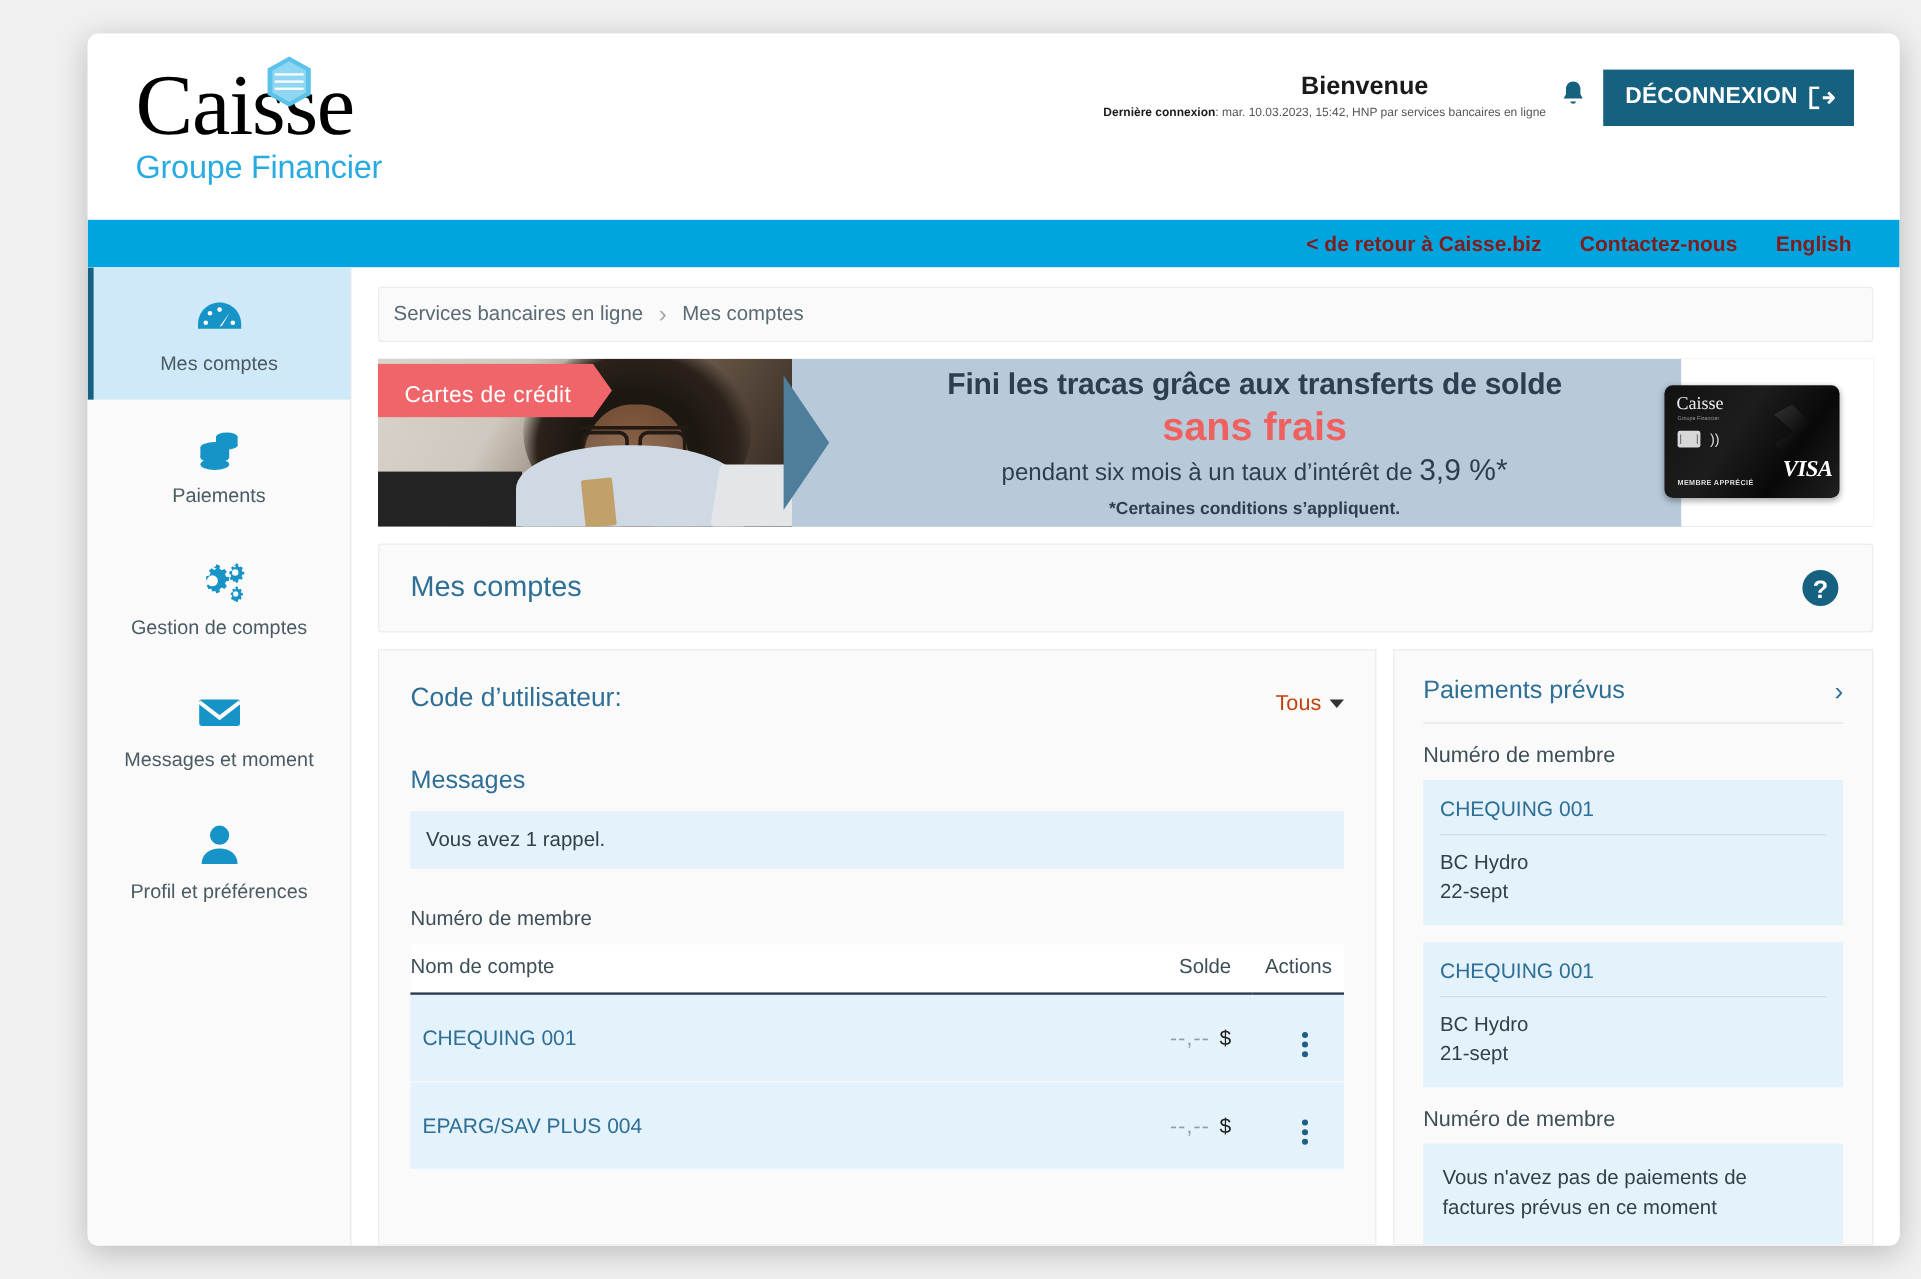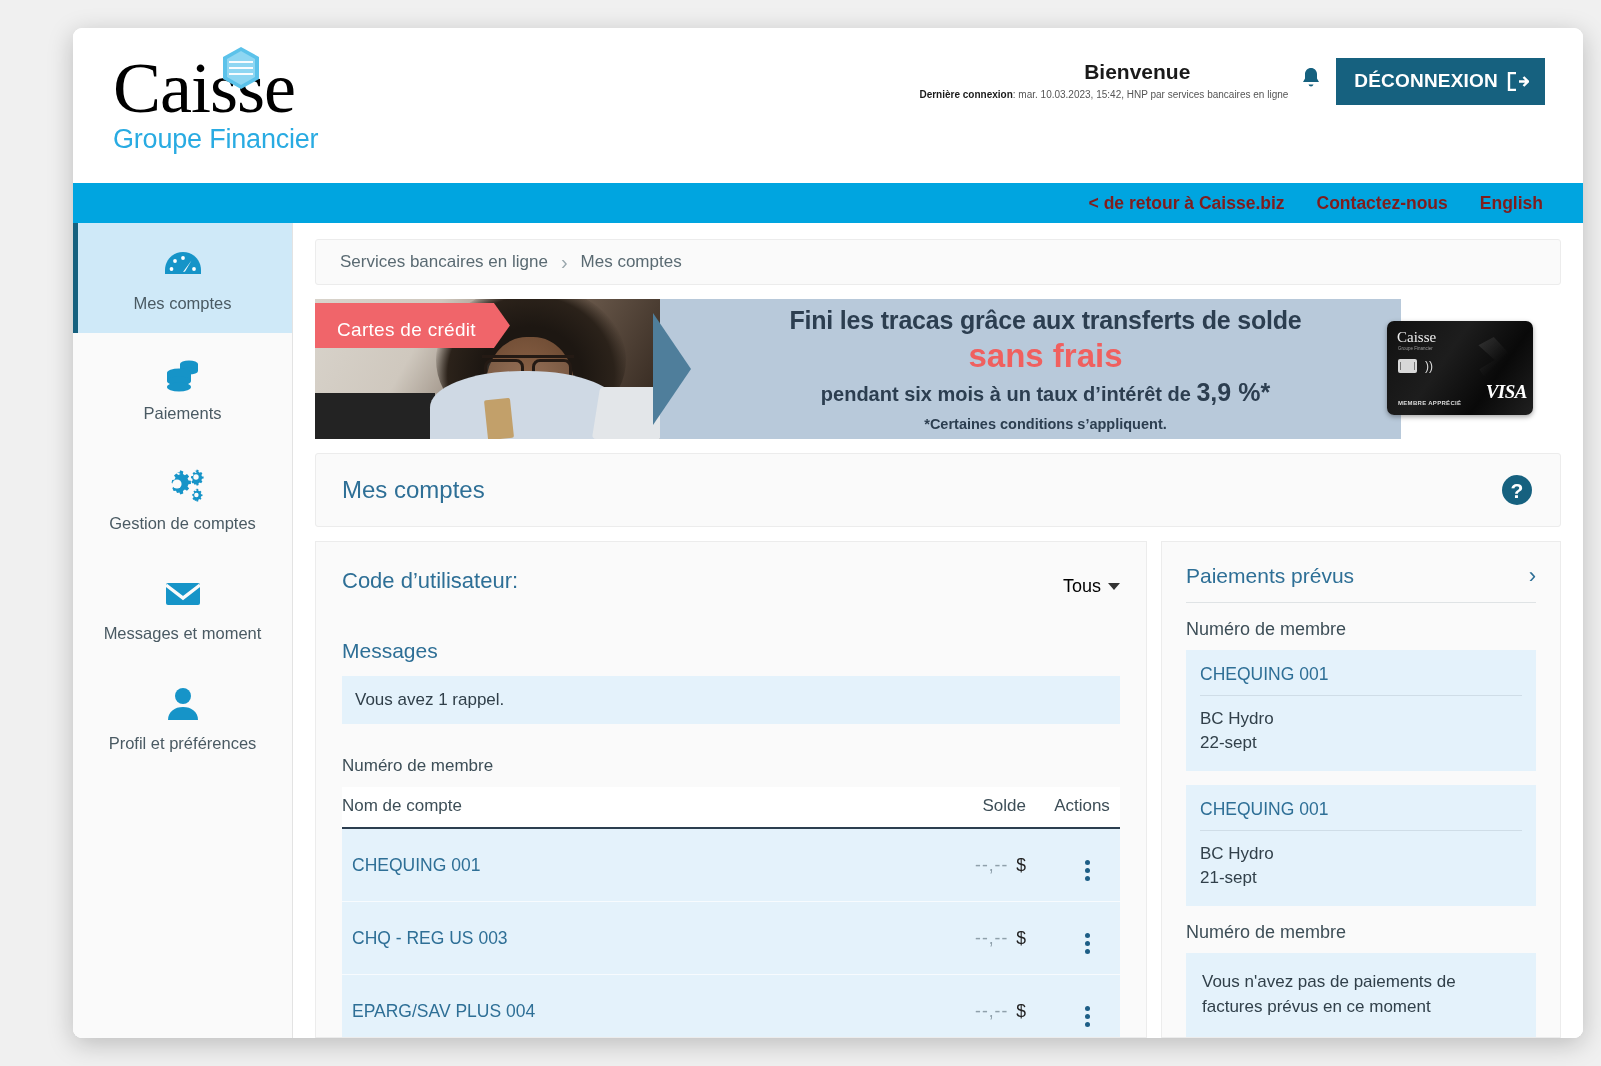--- a/index.html
+++ b/index.html
@@ -100,21 +100,21 @@
     display: flex; flex-direction: column; gap: 14px;
     overflow: hidden;
   }
   .card {
     background: #fafafa;
     border: 1px solid #ececec;
     border-radius: 3px;
   }
   .breadcrumb {
     height: 46px; display: flex; align-items: center;
-    padding-left: 24px; gap: 13px;
+    padding-left: 12px; gap: 13px;
     font-size: 17px; color: #5a6a72;
   }
   .crumb-sep { color: #9aa7ad; font-size: 20px; }
 
   
   .banner {
     height: 140px; width: 100%;
     background: #b8c9da;
     display: flex; position: relative; overflow: hidden;
   }
@@ -172,21 +172,21 @@
     border-bottom: 56px solid transparent;
     border-left: 38px solid #4f7e9b;
   }
   .banner-text {
     flex: 1; display: flex; flex-direction: column;
     align-items: center; justify-content: center;
     text-align: center; color: #2c3e50; padding-left: 30px;
   }
   .bt1 { font-size: 25px; font-weight: bold; letter-spacing: -0.2px; }
   .bt2 { font-size: 33px; font-weight: bold; color: #F0605F; margin: 2px 0 3px; }
-  .bt3 { font-size: 20px; font-weight: bold; }
+  .bt3 { font-size: 20px; font-weight: normal; }
   .bt3 .rate { font-size: 25px; }
   .bt4 { font-size: 14.5px; font-weight: bold; margin-top: 9px; }
   .banner-cta {
     flex: 0 0 230px; display: flex; align-items: center; justify-content: center;
   }
   .cta-btn {
     background: #F0605F; color: #fff; border: none; border-radius: 7px;
     font-size: 23px; line-height: 29px; padding: 14px 22px;
     text-align: center; cursor: pointer;
   }
@@ -228,21 +228,21 @@
 
   
   .content-split { display: flex; gap: 14px; flex: 1; min-height: 0; }
   .col-left {
     flex: 1; background: #fafafa; border: 1px solid #ececec;
     padding: 26px 26px 0 26px; position: relative; overflow: hidden;
   }
   .row-top { display: flex; justify-content: space-between; align-items: flex-start; }
   .user-code { font-size: 22px; color: #2e6f96; }
   .filter-sel {
-    font-size: 18px; color: #000000; cursor: pointer;
+    font-size: 18px; color: #c2410c; cursor: pointer;
     display: flex; align-items: center; gap: 7px; margin-top: 8px;
   }
   .caret-dn { width:0;height:0;border-left:6px solid transparent;
     border-right:6px solid transparent;border-top:7px solid #333; }
   .sub-title { font-size: 21px; color: #2e6f96; margin-top: 42px; }
   .msg-box {
     background: #e4f2fb; margin-top: 13px; padding: 14px 13px;
     font-size: 17px; color: #31404a;
   }
   .member-label { font-size: 17px; color: #3d4e57; margin-top: 32px; }
@@ -480,29 +480,20 @@
               <tr>
                 <td class="acct-name">CHEQUING 001</td>
                 <td class="acct-bal"><span class="bal-dash">--,--</span><span>$</span></td>
                 <td class="acct-act"><span class="kebab">
                       <i></i>
                       <i></i>
                       <i></i>
                     </span></td>
               </tr>
               <tr>
-                <td class="acct-name">CHQ - REG US 003</td>
-                <td class="acct-bal"><span class="bal-dash">--,--</span><span>$</span></td>
-                <td class="acct-act"><span class="kebab">
-                      <i></i>
-                      <i></i>
-                      <i></i>
-                    </span></td>
-              </tr>
-              <tr>
                 <td class="acct-name">EPARG/SAV PLUS 004</td>
                 <td class="acct-bal"><span class="bal-dash">--,--</span><span>$</span></td>
                 <td class="acct-act"><span class="kebab">
                       <i></i>
                       <i></i>
                       <i></i>
                     </span></td>
               </tr>
             </tbody>
           </table>

